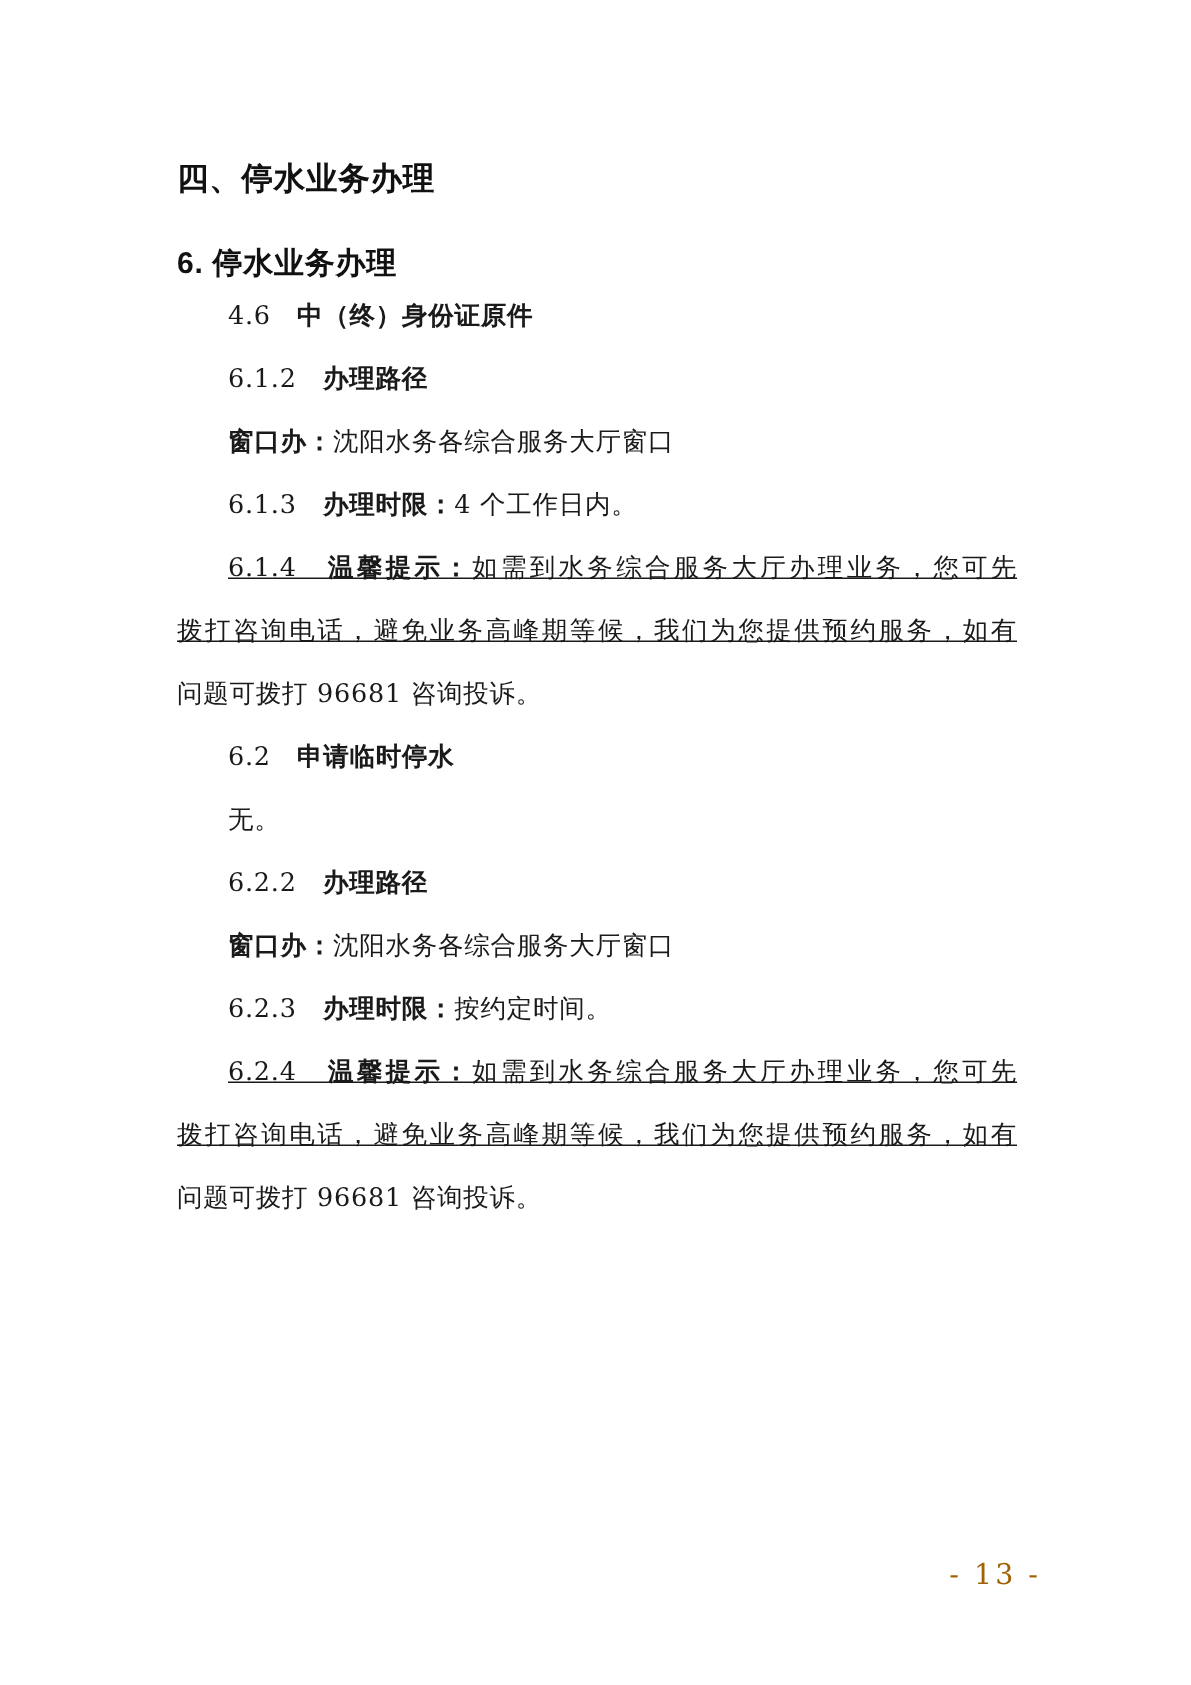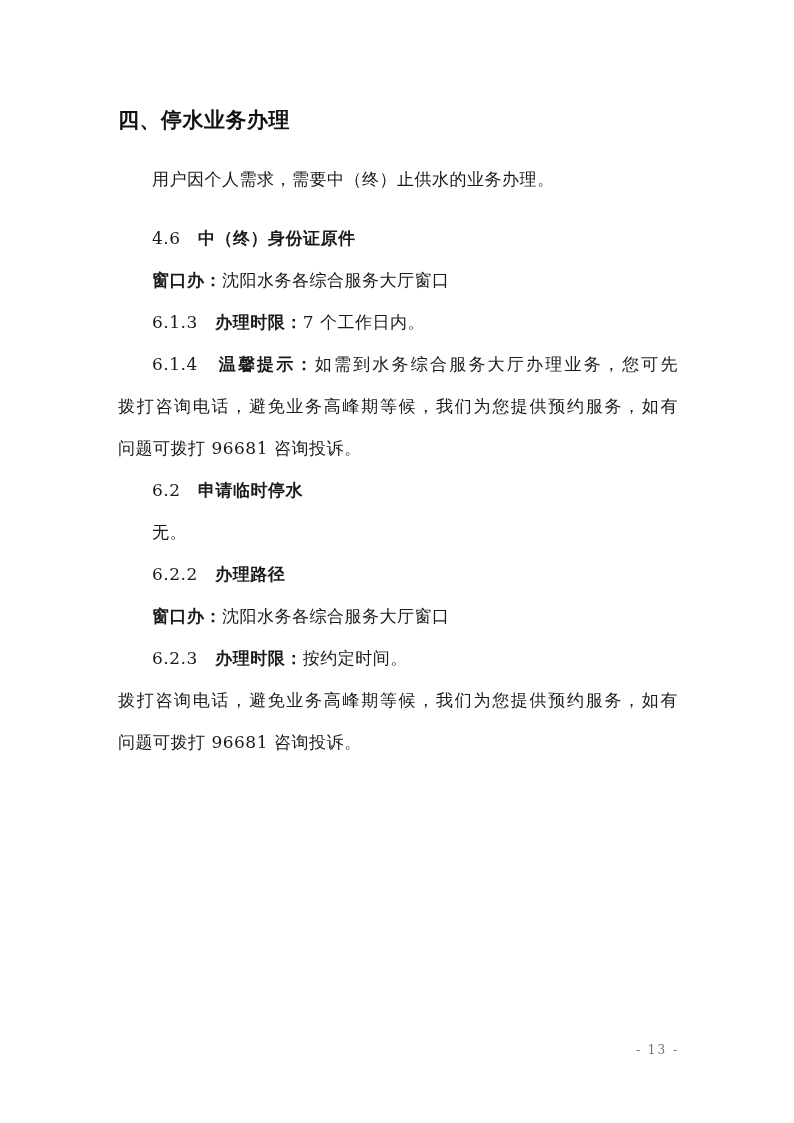--- a/index.html
+++ b/index.html
@@ -25,64 +25,66 @@
     color:#111111;letter-spacing:0.5px;
   }
   p.line{
     margin:0;
     font-size:17px;line-height:42px;
     letter-spacing:0.5px;
   }
   p.indent{text-indent:2em;}
   p.intro{margin-top:24px;margin-bottom:17px;}
   .b{font-weight:700;}
-  p.jl{text-align:justify;text-align-last:justify;}
+  p.jl{text-align:justify;text-align-last:justify;text-decoration:underline;}
   .footer{
     position:absolute;
-    top:1040px;right:115px;
-    font-size:12px;line-height:20px;
-    color:#737373;letter-spacing:2px;
+    top:1040px;right:100px;
+    font-size:19px;line-height:20px;
+    color:#a16207;letter-spacing:2px;
   }
 </style>
 </head>
 <body>
 
 <div class="page">
   <div class="content">
 
     <h1 class="doc-h1">四、停水业务办理</h1>
+    <h2 class="doc-h2">6. 停水业务办理</h2>
 
-    <p class="line indent intro"><span>用户因个人需求，需要中（终）止供水的业务办理。</span></p>
 
     <p class="line indent"><span>4.6　</span><span class="b">中（终）身份证原件</span></p>
 
 
 
+    <p class="line indent"><span>6.1.2　</span><span class="b">办理路径</span></p>
 
     <p class="line indent"><span class="b">窗口办：</span><span>沈阳水务各综合服务大厅窗口</span></p>
 
-    <p class="line indent"><span>6.1.3　</span><span class="b">办理时限：</span><span>7 个工作日内。</span></p>
+    <p class="line indent"><span>6.1.3　</span><span class="b">办理时限：</span><span>4 个工作日内。</span></p>
 
     <p class="line indent jl"><span>6.1.4　</span><span class="b">温馨提示：</span><span>如需到水务综合服务大厅办理业务，您可先</span></p>
 
     <p class="line jl"><span>拨打咨询电话，避免业务高峰期等候，我们为您提供预约服务，如有</span></p>
 
     <p class="line"><span>问题可拨打 96681 咨询投诉。</span></p>
 
     <p class="line indent"><span>6.2　</span><span class="b">申请临时停水</span></p>
 
 
     <p class="line indent"><span>无。</span></p>
 
     <p class="line indent"><span>6.2.2　</span><span class="b">办理路径</span></p>
 
     <p class="line indent"><span class="b">窗口办：</span><span>沈阳水务各综合服务大厅窗口</span></p>
 
     <p class="line indent"><span>6.2.3　</span><span class="b">办理时限：</span><span>按约定时间。</span></p>
 
+    <p class="line indent jl"><span>6.2.4　</span><span class="b">温馨提示：</span><span>如需到水务综合服务大厅办理业务，您可先</span></p>
 
     <p class="line jl"><span>拨打咨询电话，避免业务高峰期等候，我们为您提供预约服务，如有</span></p>
 
     <p class="line"><span>问题可拨打 96681 咨询投诉。</span></p>
 
   </div>
 
   <div class="footer">- 13 -</div>
 </div>
 

